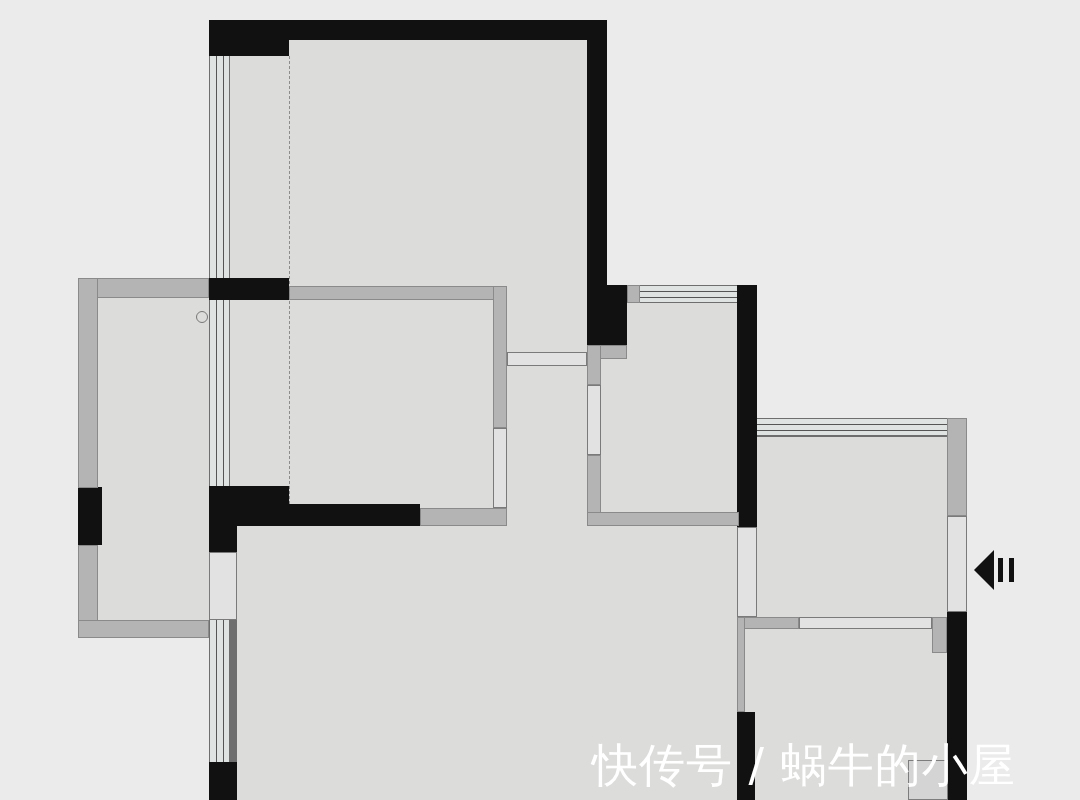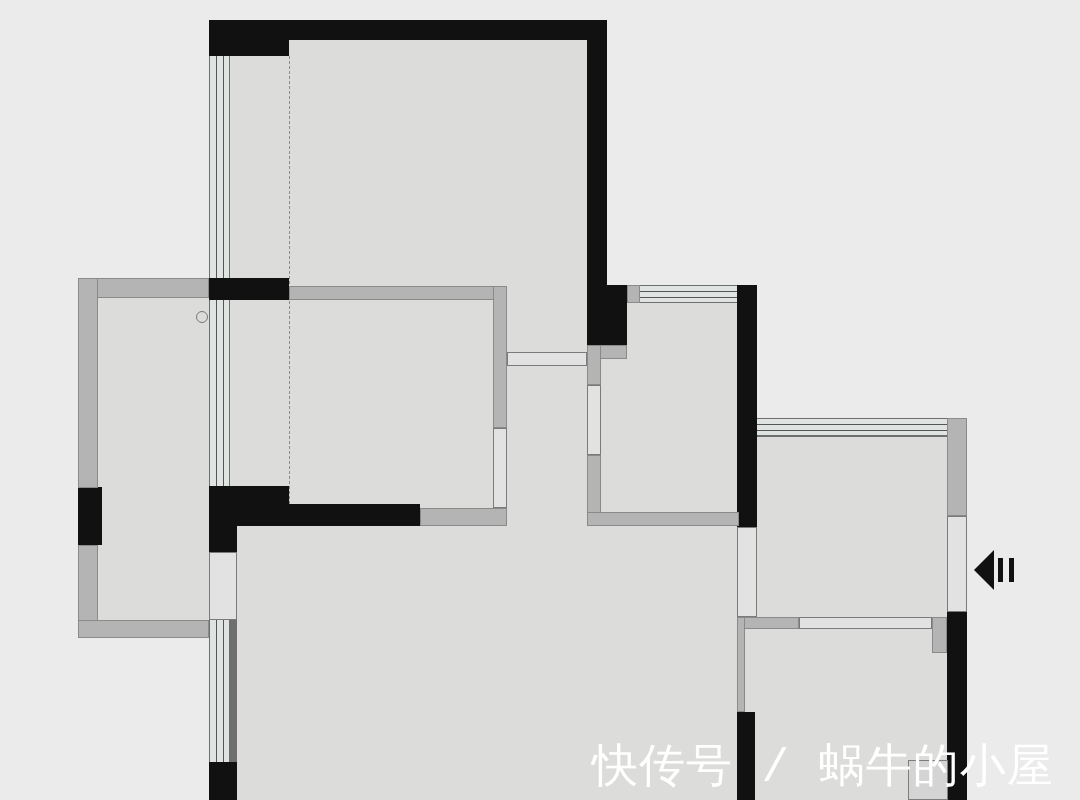--- a/index.html
+++ b/index.html
@@ -6,21 +6,21 @@
   body{width:1080px;height:800px;background:#ebebeb;position:relative;overflow:hidden;font-family:"DejaVu Sans",sans-serif;}
   .a{position:absolute;box-sizing:border-box;}
   .floor{background:#dcdcdb;}
   .bw{background:#111111;}
   .gw{background:#b4b4b4;border:1px solid #8a8a8a;}
   .winv{background:linear-gradient(to right,#6e6e6e 0,#6e6e6e 1px,#dfe3e1 1px,#dfe3e1 7px,#555 7px,#555 8px,#dfe3e1 8px,#dfe3e1 14px,#555 14px,#555 15px,#dfe3e1 15px,#dfe3e1 20px,#6e6e6e 20px);}
   .winh{background:linear-gradient(to bottom,#6e6e6e 0,#6e6e6e 1px,#dfe3e1 1px,#dfe3e1 6px,#555 6px,#555 7px,#dfe3e1 7px,#dfe3e1 12px,#555 12px,#555 13px,#dfe3e1 13px,#dfe3e1 17px,#6e6e6e 17px);}
   .door{background:#e2e2e2;border:1px solid #7a7a7a;}
   .dash{border-left:1px dashed #8c8c8c;}
   .line{border:1px solid #7d7d7d;}
-  .watermark{position:absolute;left:592px;top:735px;font-size:46px;color:#ffffff;letter-spacing:1px;white-space:nowrap;font-family:Liberation Mono, monospace;}
+  .watermark{position:absolute;left:592px;top:735px;font-size:46px;color:#ffffff;letter-spacing:1px;white-space:nowrap;}
   .entry{position:absolute;left:972px;top:546px;width:50px;height:48px;}
 </style>
 </head>
 <body>
 
 <div>
 
   <div class="a floor" style="left:229px;top:40px;width:358px;height:250px;"></div>
   <div class="a floor" style="left:505px;top:290px;width:82px;height:235px;"></div>
   <div class="a floor" style="left:98px;top:298px;width:112px;height:322px;"></div>

